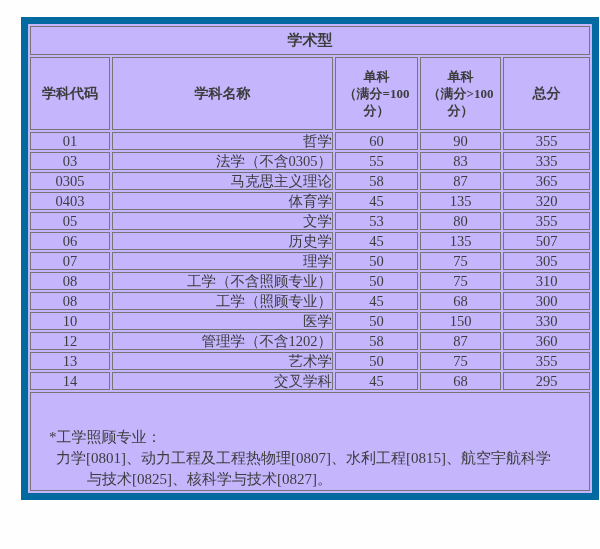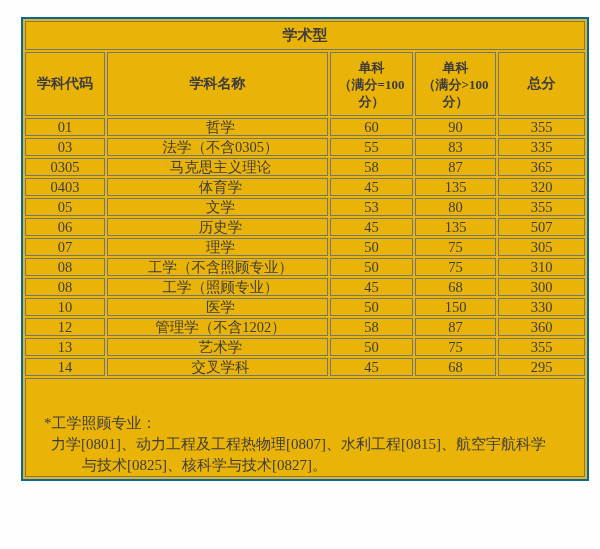--- a/index.html
+++ b/index.html
@@ -16,41 +16,41 @@
     background: #fefefe;
     overflow: hidden;
   }
   table.score-table {
     position: absolute;
     left: 21px;
     top: 17px;
     width: 564px;
     box-sizing: border-box;
     table-layout: fixed;
-    border: 2px solid #0369a1;
+    border: 7px solid #0369a1;
     border-collapse: separate;
     border-spacing: 2px;
-    background: #eab308;
+    background: #c4b5fd;
   }
   th, td {
     border: 1px solid #757575;
     box-sizing: border-box;
     overflow: hidden;
     font-weight: normal;
     padding: 0;
   }
   .title-cell {
     height: 29px;
     text-align: center;
     vertical-align: middle;
     font-weight: bold;
     font-size: 15px;
   }
   .header-cell {
-    height: 64px;
+    height: 73px;
     text-align: center;
     vertical-align: middle;
     font-weight: bold;
     font-size: 14px;
   }
   .hdr-line {
     display: block;
     line-height: 17px;
     font-size: 13px;
     white-space: nowrap;
@@ -58,21 +58,21 @@
   tbody td {
     height: 18px;
     vertical-align: middle;
     font-size: 14.5px;
     line-height: 15px;
   }
   td.c-code, td.c-num {
     text-align: center;
   }
   td.c-name {
-    text-align: center;
+    text-align: right;
     padding-left: 6px;
   }
   .note-cell {
     height: 94px;
     vertical-align: top;
     padding: 34px 8px 0 10px;
     font-size: 15px;
   }
   .note-line {
     line-height: 21px;

